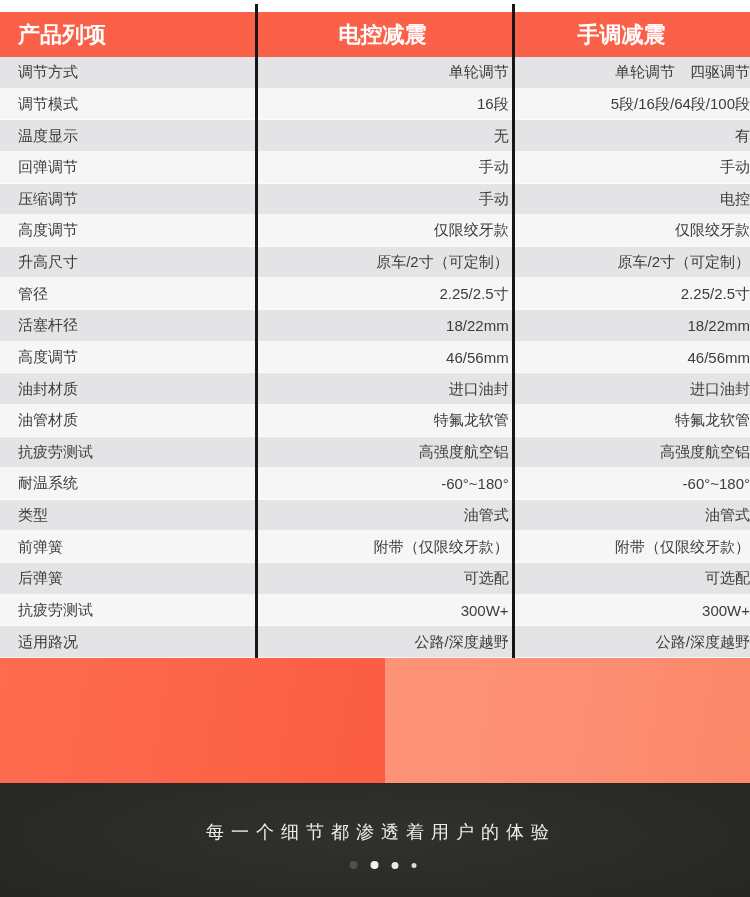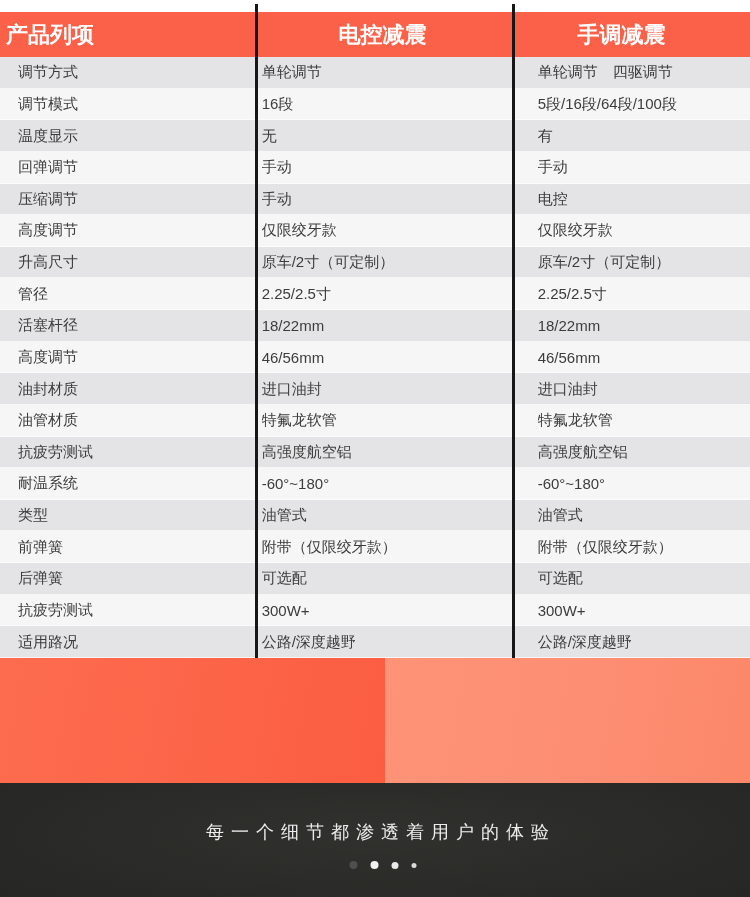--- a/index.html
+++ b/index.html
@@ -31,21 +31,21 @@
     height:45px;
     background:var(--header-bg);
     align-items:center;
   }
   .th{
     color:var(--header-text);
     font-weight:700;
     font-size:22px;
     line-height:45px;
   }
-  .th1{width:257px;padding-left:6px;text-align:left;}
+  .th1{width:257px;padding-left:18px;text-align:left;}
   .th2{width:257px;text-align:center;}
   .th3{width:236px;text-align:center;padding-left:15px;}
   .tbody{
     display:flex;flex-direction:column;
     height:601px;
   }
   .trow{
     flex:1;
     display:flex;
     align-items:center;
@@ -53,22 +53,22 @@
     gap:14px;
   }
   .trow:nth-child(odd){background:var(--row-dark);}
   .trow:nth-child(even){background:var(--row-light);}
   .td{
     font-size:15px;
     color:var(--text-dark);
     white-space:pre;
   }
   .td-label{width:257px;padding-left:18px;text-align:left;}
-  .td-val2{width:257px;text-align:left;}
-  .td-val3{width:236px;text-align:left;padding-left:15px;}
+  .td-val2{width:257px;text-align:right;}
+  .td-val3{width:236px;text-align:right;padding-left:15px;}
   .vline{
     position:absolute;
     top:-8px;
     width:3px;
     height:654px;
     background:var(--divider);
     z-index:5;
   }
   .vline1{left:255px;}
   .vline2{left:512px;}

